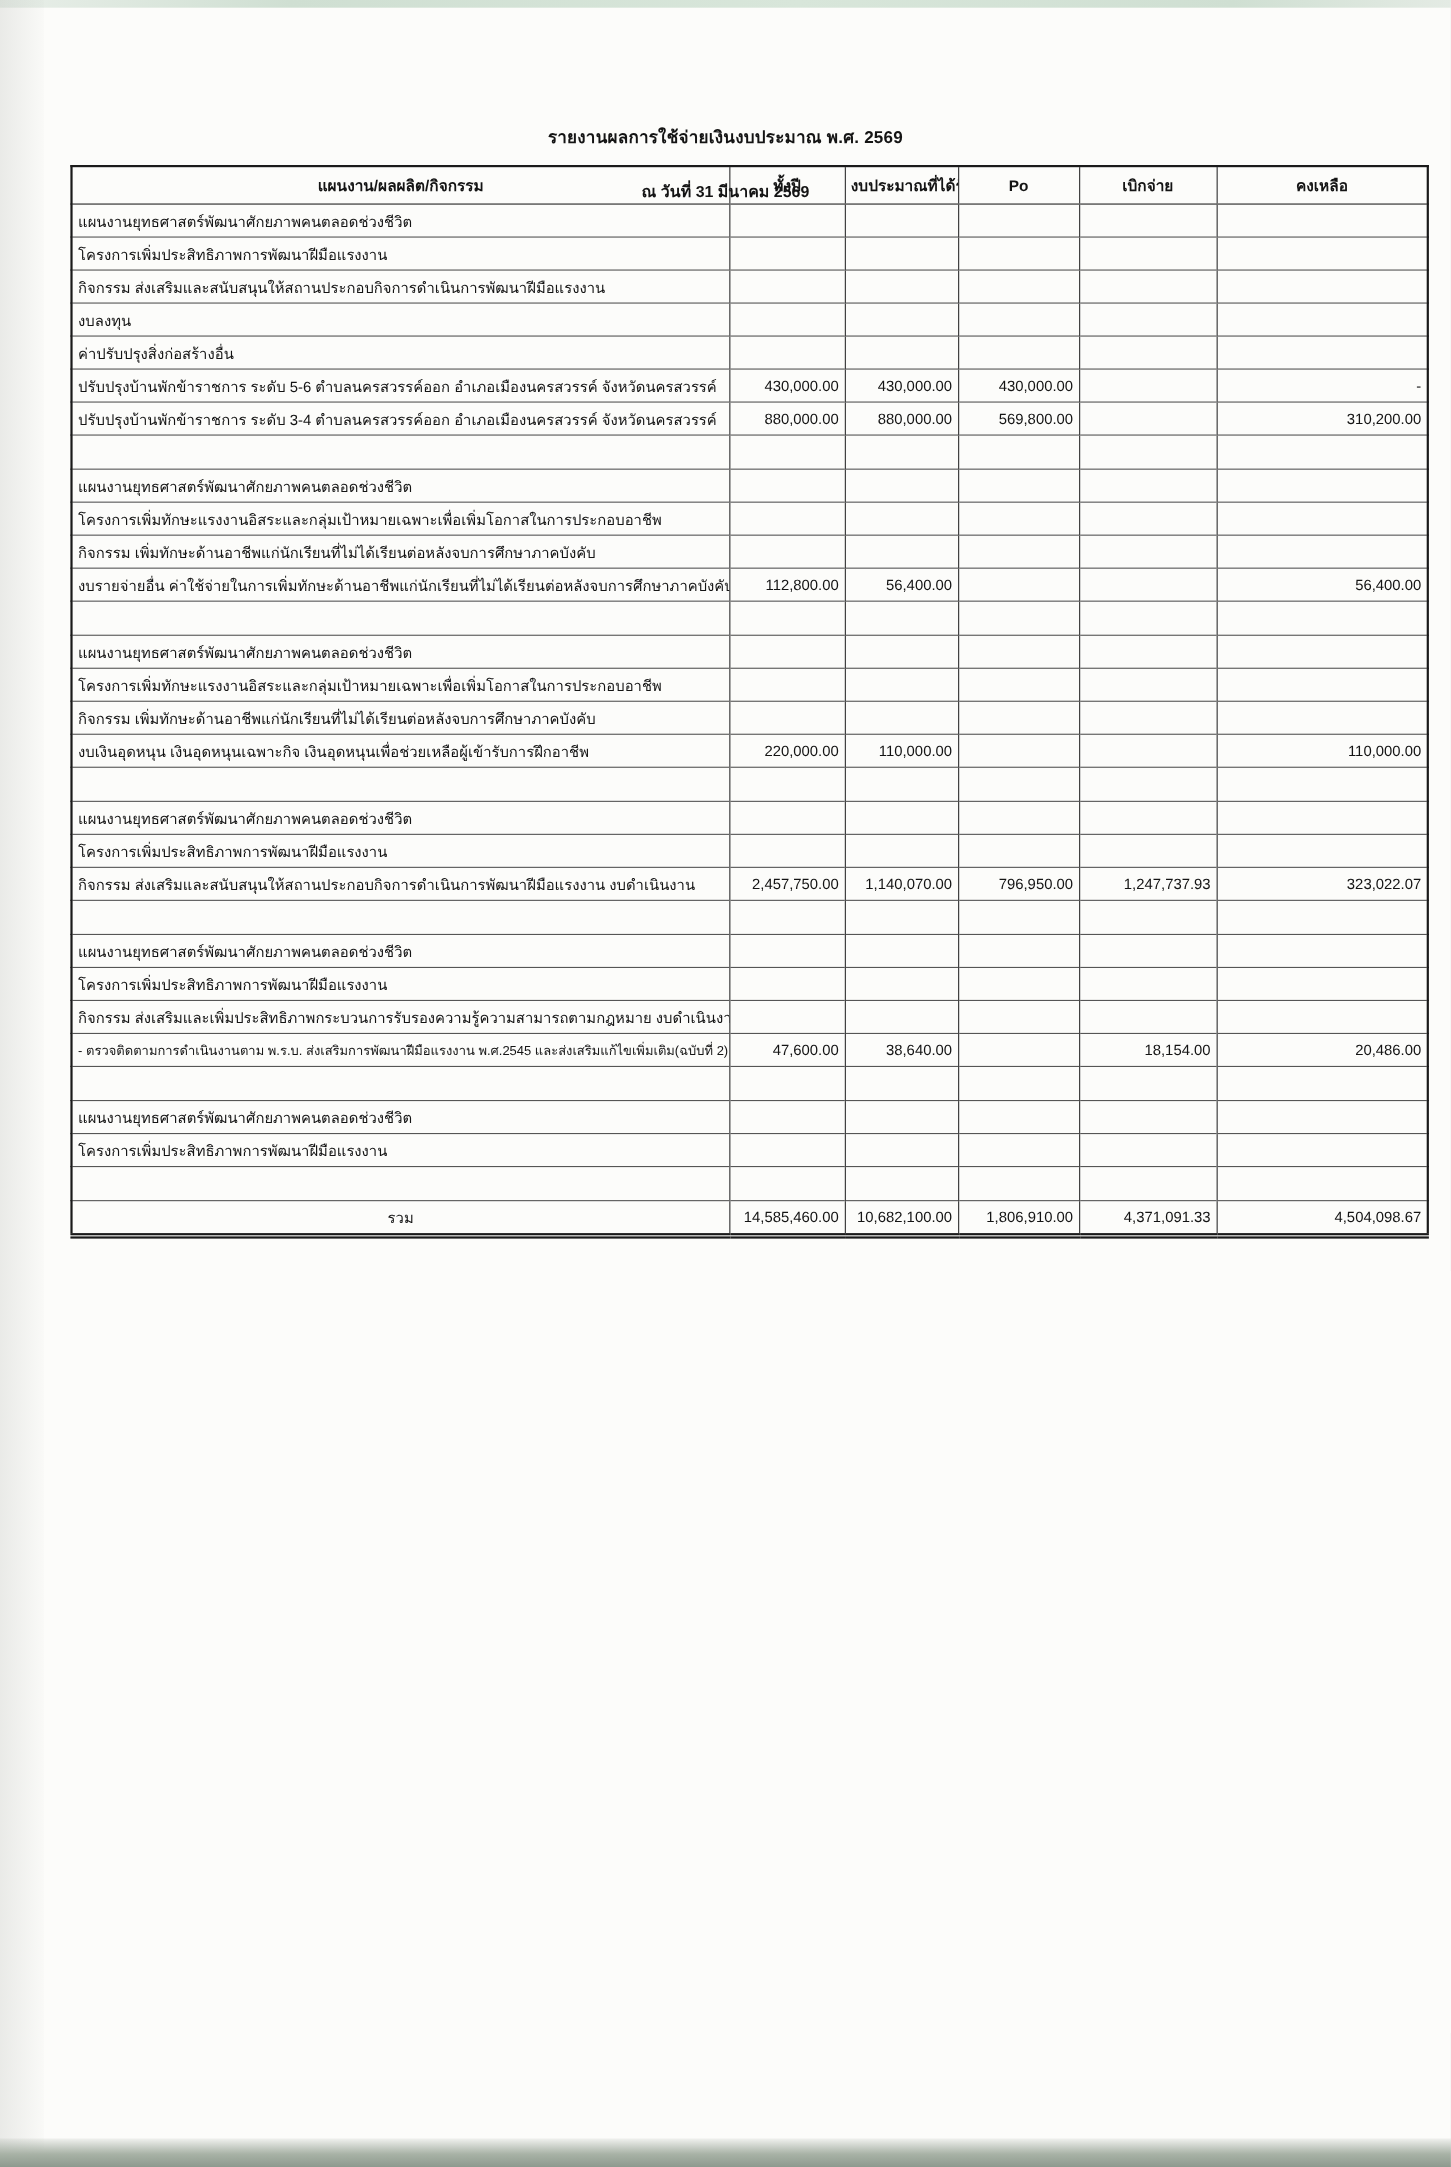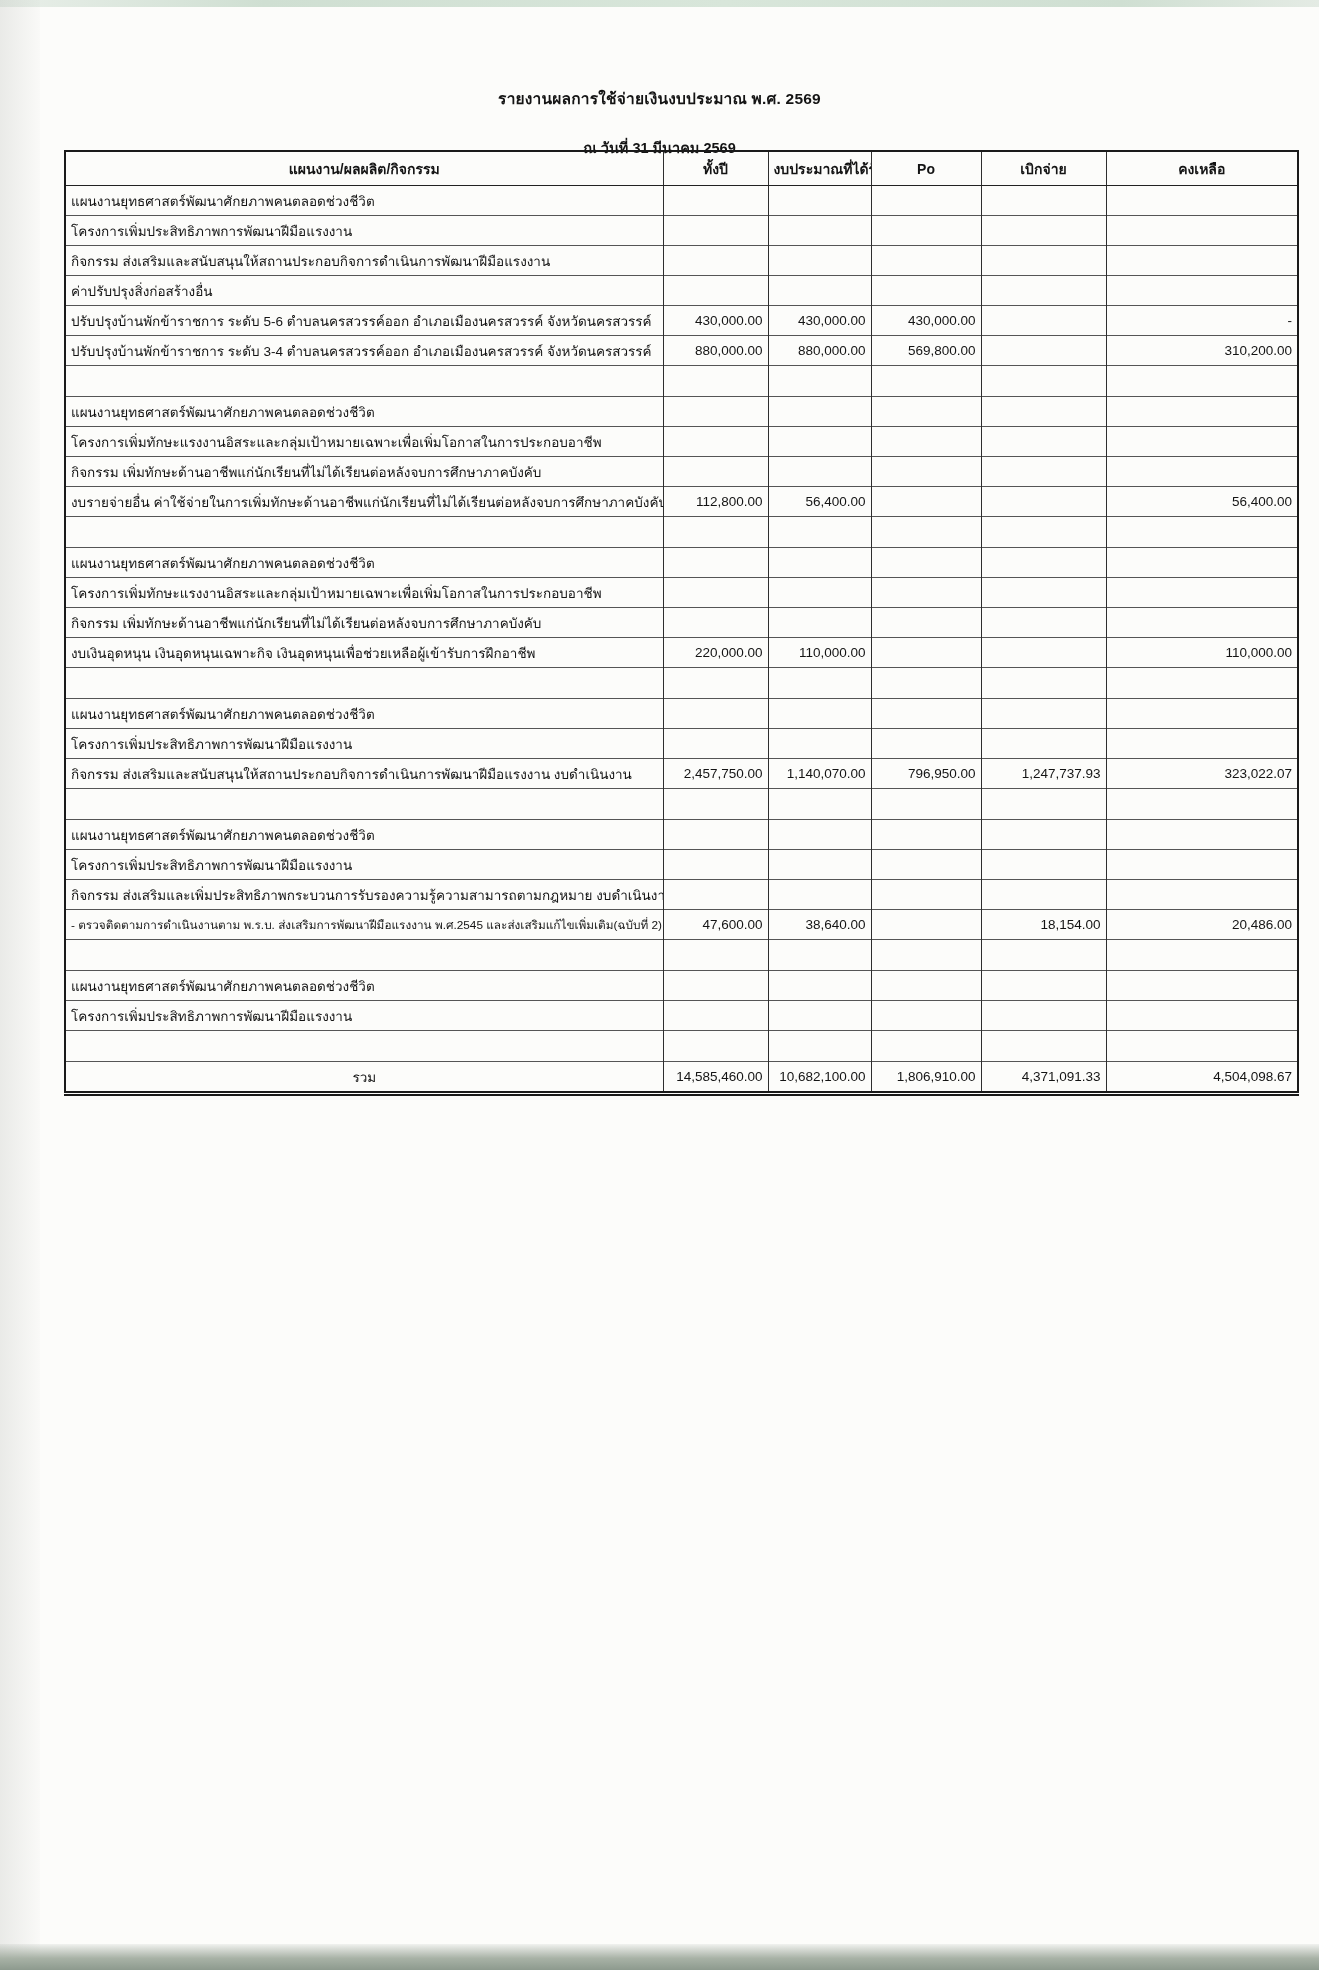--- a/index.html
+++ b/index.html
@@ -16,21 +16,21 @@
   }
   .edge-left {
     position:absolute; top:0; left:0; width:40px; height:100%;
     background:linear-gradient(90deg,rgba(120,125,118,0.14),rgba(120,125,118,0.02));
   }
   .edge-bottom {
     position:absolute; bottom:0; left:0; width:100%; height:26px;
     background:linear-gradient(180deg,rgba(140,150,140,0.10),#a8b2a6 55%,#8d9a8e 100%);
   }
   .titles { position:absolute; top:86px; left:0; width:100%; text-align:center; }
-  .title    { font-size:15.5px; font-weight:bold; letter-spacing:0.2px; }
+  .title    { font-size:15.5px; font-weight:bold; letter-spacing:0.2px;margin-top:26px; }
   .subtitle { font-size:14.5px; font-weight:bold; margin-top:25px; }
 
   table.budget {
     position:absolute; left:64px; top:150px; width:1233px;
     border-collapse:collapse; table-layout:fixed;
     border:2px solid #1a1a1a;
     font-size:13.5px;
   }
   table.budget th, table.budget td {
     border-left:1.5px solid #2e2e2e;
@@ -103,20 +103,28 @@
         </tr>
         <tr>
           <td class="desc">กิจกรรม ส่งเสริมและสนับสนุนให้สถานประกอบกิจการดำเนินการพัฒนาฝีมือแรงงาน</td>
           <td class="num"></td>
           <td class="num"></td>
           <td class="num"></td>
           <td class="num"></td>
           <td class="num"></td>
         </tr>
         <tr>
+          <td class="desc">งบลงทุน</td>
+          <td class="num"></td>
+          <td class="num"></td>
+          <td class="num"></td>
+          <td class="num"></td>
+          <td class="num"></td>
+        </tr>
+        <tr>
           <td class="desc">ค่าปรับปรุงสิ่งก่อสร้างอื่น</td>
           <td class="num"></td>
           <td class="num"></td>
           <td class="num"></td>
           <td class="num"></td>
           <td class="num"></td>
         </tr>
         <tr>
           <td class="desc">ปรับปรุงบ้านพักข้าราชการ ระดับ 5-6 ตำบลนครสวรรค์ออก อำเภอเมืองนครสวรรค์  จังหวัดนครสวรรค์</td>
           <td class="num">430,000.00</td>

